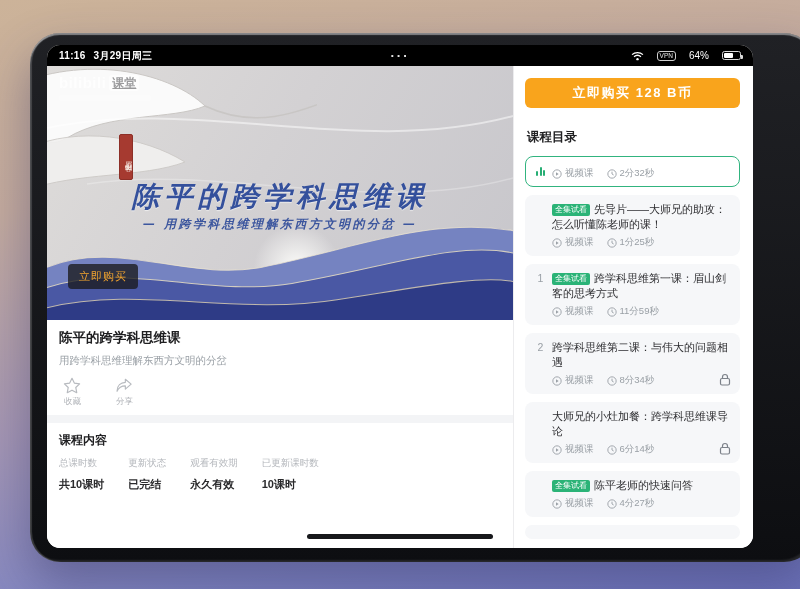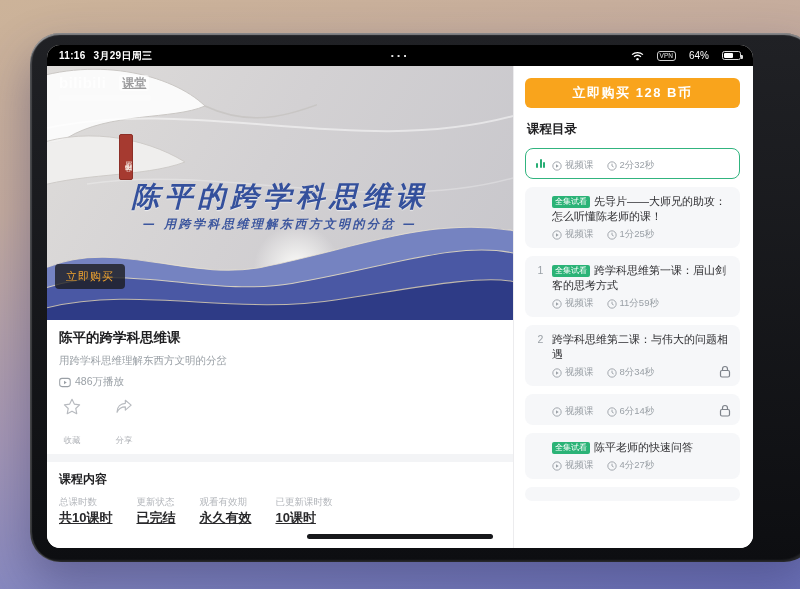--- a/index.html
+++ b/index.html
@@ -37,66 +37,66 @@
   .banner { position:relative; height:254px; overflow:hidden;
     background:linear-gradient(120deg,#dedcda 0%,#d3d1d3 45%,#c7c6cb 100%); }
   .banner svg.fullsize { position:absolute; inset:0; width:100%; height:100%; }
   .swirls { position:absolute; left:0; top:0; width:270px; height:150px; }
   .moon { position:absolute; left:44%; top:62%; width:90px; height:90px; border-radius:50%;
     background:radial-gradient(circle, rgba(255,255,252,.95) 0%, rgba(255,255,252,0) 68%); }
   .waves { position:absolute; left:0; bottom:0; width:100%; height:132px; }
   .b-watermark { position:absolute; left:12px; top:8px; opacity:.8; }
   .b-wm-row { display:flex; align-items:center; }
   .b-wm-brand { color:rgba(255,255,255,.92); font-size:15px; font-weight:bold; letter-spacing:.5px; }
-  .b-wm-prod { margin-left:13px; background:rgba(255,255,255,.8); color:rgba(125,125,128,.95);
+  .b-wm-prod { margin-left:3px; background:rgba(255,255,255,.8); color:rgba(125,125,128,.95);
     font-size:12px; font-weight:bold; padding:0 3px; border-radius:3px; line-height:16px;text-decoration:underline; }
   .b-wm-bar { margin-top:4px; width:92px; height:6px; border-radius:2px; background:rgba(255,255,255,.35); }
   .b-seal { position:absolute; left:72px; top:68px; width:14px; height:46px; background:#a63a30;
     border:1px solid #8d2f27; border-radius:2px; color:#f6e9e2; font-size:7px; line-height:7px;
     writing-mode:vertical-rl; text-align:center; padding-top:2px; letter-spacing:1px; }
   .b-title { position:absolute; left:0; right:0; top:112px; text-align:center; color:#34509c;
     font-family:"DejaVu Serif","Liberation Serif",serif; font-style:italic; font-weight:bold;
     font-size:28px; letter-spacing:5px; text-shadow:0 1px 1px rgba(255,255,255,.6); }
   .b-sub { position:absolute; left:0; right:0; top:150px; text-align:center; color:#3c569e;
     font-family:"DejaVu Serif","Liberation Serif",serif; font-style:italic;
     font-size:12px; letter-spacing:2.5px; font-weight:bold; }
-  .b-buy { position:absolute; left:8px; top:198px; background:rgba(25,25,28,.78); color:#f2a42e;
+  .b-buy { position:absolute; left:21px; top:198px; background:rgba(25,25,28,.78); color:#f2a42e;
     font-size:11px; padding:5px 11px; border-radius:4px; letter-spacing:1px; cursor:pointer; }
 
   
   .info { flex:1; background:#fff; display:flex; flex-direction:column; overflow:hidden; }
   .tabs { position:relative; height:32px; display:flex; align-items:center; padding:0 12px;
     border-bottom:1px solid #f1f1f3; flex:none; }
   .tab { font-size:13px; color:#1fae83; font-weight:bold; position:relative; height:100%;
     display:flex; align-items:center; cursor:pointer; }
   .tab .underline { position:absolute; bottom:0; left:50%; transform:translateX(-50%);
     width:26px; height:3px; border-radius:2px; background:#1fae83; }
   .tab2 { margin-left:28px; font-size:13px; color:#6f7073; font-weight:normal; }
   .tab2 .cnt { font-size:8.5px; color:#a4a6aa; margin-left:2px; vertical-align:4px; }
   .tv-btn { margin-left:auto; width:26px; height:26px; border-radius:8px; background:#f4f5f7;
     display:flex; align-items:center; justify-content:center; cursor:pointer; }
   .info-body { padding:9px 12px 0; flex:none; }
   .c-title { font-size:13.5px; font-weight:bold; color:#1f1f21; }
   .c-sub { margin-top:7px; font-size:10.5px; color:#9aa0a6; }
   .plays { margin-top:7px; display:flex; align-items:center; gap:4px; font-size:10.5px; color:#9aa0a6; }
   .actions { margin:9px 0 7px 4px; display:flex; gap:34px; }
-  .action { display:flex; flex-direction:column; align-items:center; gap:20px; cursor:pointer; }
+  .action { display:flex; flex-direction:column; align-items:flex-end; gap:2px; cursor:pointer; }
   .action .lbl { font-size:8.5px; color:#b0b3b8; }
   .hdiv { height:8px; background:#f3f4f6; flex:none; }
   .stats-sec { padding:9px 12px; flex:none; }
   .sec-h { font-size:12px; font-weight:bold; color:#212123; }
   .stats-row { display:flex; gap:24px; margin-top:8px; }
   .stat .sl { font-size:9.5px; color:#b3b6bb; }
-  .stat .sv { font-size:13px; font-weight:bold; color:#2a2a2c; margin-top:0;text-decoration:underline; }
+  .stat .sv { font-size:11px; font-weight:bold; color:#2a2a2c; margin-top:7px; }
 
   
   .buy-btn { height:30px; border-radius:6px; background:#f9a41c; color:#fff; font-size:13px;
     font-weight:bold; letter-spacing:1.5px; display:flex; align-items:center; justify-content:center;
     cursor:pointer; }
-  .catalog-h { margin:13px 0 10px 2px; font-size:12.5px; font-weight:bold; color:#212123; }
+  .catalog-h { margin:21px 0 10px 2px; font-size:12.5px; font-weight:bold; color:#212123; }
   .card { position:relative; background:#f6f7f9; border-radius:8px; padding:7px 9px; margin-bottom:8px;
     display:flex; gap:5px; cursor:pointer; }
   .card.sel { background:#fff; border:1px solid #31b47f; padding:6px 8px; }
   .slot { width:13px; flex:none; font-size:10.5px; color:#9aa0a6; text-align:center; padding-top:1px; }
   .c-main { flex:1; min-width:0; }
   .ct { font-size:11px; line-height:15px; color:#2d2d30; }
   .badge { display:inline-block; background:#2bb377; color:#fff; font-size:8px; line-height:12px;
     padding:0 3px; border-radius:2px; margin-right:4px; transform:translateY(-1px); }
   .meta { margin-top:4px; display:flex; align-items:center; gap:3px; font-size:9.5px; color:#9aa0a6; }
   .meta .sp { width:7px; }
@@ -170,29 +170,20 @@
             <div class="b-seal">眉山剑客</div>
             <div class="b-title">陈平的跨学科思维课</div>
             <div class="b-sub">— 用跨学科思维理解东西方文明的分岔 —</div>
             <div class="b-buy">立即购买</div>
           </div>
 
           <div class="info">
             <div class="info-body">
               <div class="c-title">陈平的跨学科思维课</div>
               <div class="c-sub">用跨学科思维理解东西方文明的分岔</div>
-              <div class="plays">
-                <span style="line-height:0;">
-                  <svg width="12" height="11" viewBox="0 0 13 12">
-                      <rect x="0.7" y="1.5" width="11.5" height="9" rx="2.5" fill="none" stroke="#9aa0a6" stroke-width="1.1"></rect>
-                      <path d="M5.4 4.2 L8.4 6 L5.4 7.8 Z" fill="#9aa0a6"></path>
-                    </svg>
-                </span>
-                <span>486万播放</span>
-              </div>
               <div class="actions">
                 <div class="action">
                   <span style="line-height:0;">
                     <svg width="18" height="17" viewBox="0 0 20 19">
                         <path d="M10 1.5 L12.6 6.8 L18.5 7.6 L14.2 11.7 L15.3 17.5 L10 14.7 L4.7 17.5 L5.8 11.7 L1.5 7.6 L7.4 6.8 Z" fill="none" stroke="#b7babf" stroke-width="1.3" stroke-linejoin="round"></path>
                       </svg>
                   </span>
                   <span class="lbl">收藏</span>
                 </div>
                 <div class="action">
@@ -320,20 +311,21 @@
             </div>
             <span class="lock"><svg width="12" height="13" viewBox="0 0 12 13">
                   <rect x="1.5" y="5.5" width="9" height="6.5" rx="1.5" fill="none" stroke="#7d828a" stroke-width="1.2"></rect>
                   <path d="M3.5 5.5 V4 a2.5 2.5 0 0 1 5 0 V5.5" fill="none" stroke="#7d828a" stroke-width="1.2"></path>
                 </svg></span>
           </div>
 
           <div class="card">
             <div class="slot"></div>
             <div class="c-main">
+              <div class="ct"><span>大师兄的小灶加餐：跨学科思维课导论</span></div>
               <div class="meta">
                 <span style="line-height:0;"><svg width="10" height="10" viewBox="0 0 12 12">
                       <circle cx="6" cy="6" r="5" fill="none" stroke="#9aa0a6" stroke-width="1.1"></circle>
                       <path d="M4.8 4 L8 6 L4.8 8 Z" fill="#9aa0a6"></path>
                     </svg></span>
                 <span>视频课</span>
                   <span class="sp"></span>
                 <span style="line-height:0;"><svg width="10" height="10" viewBox="0 0 12 12">
                       <circle cx="6" cy="6" r="5" fill="none" stroke="#9aa0a6" stroke-width="1.1"></circle>
                       <path d="M6 3.2 V6 L8 7.2" stroke="#9aa0a6" stroke-width="1.1" fill="none"></path>

